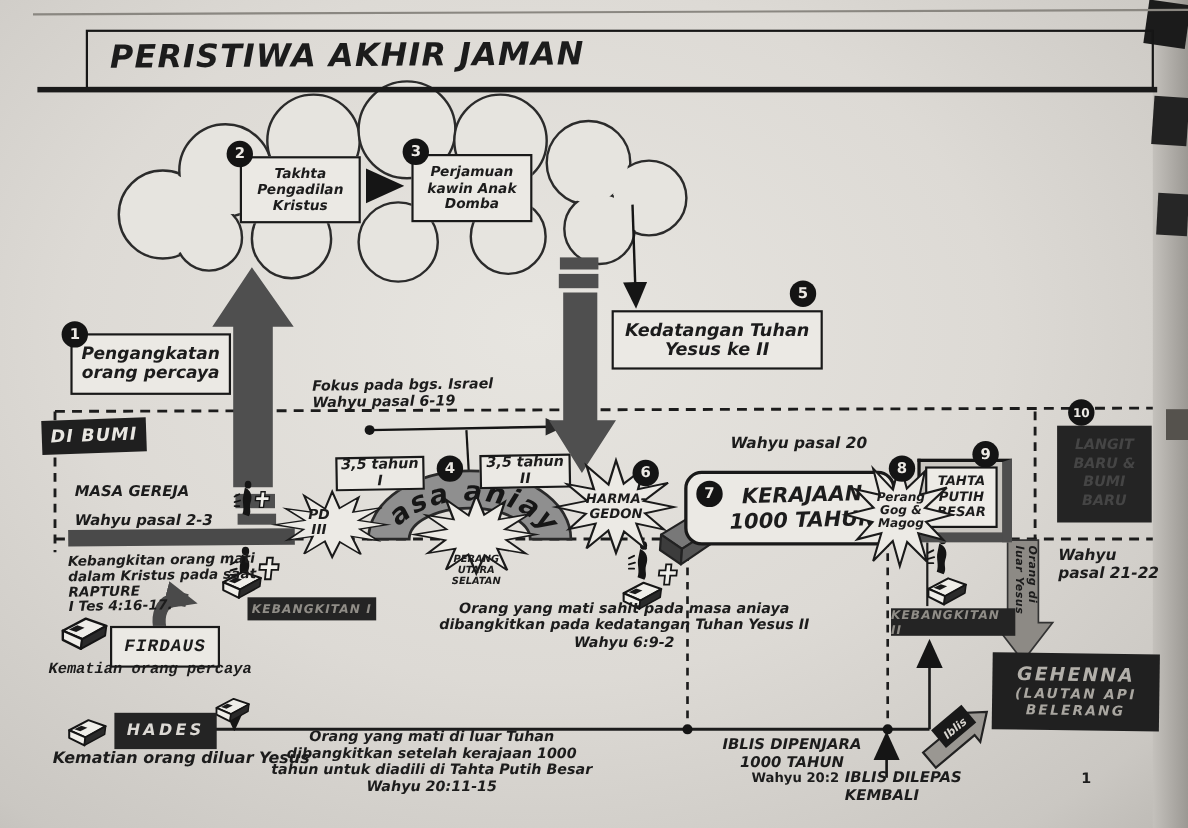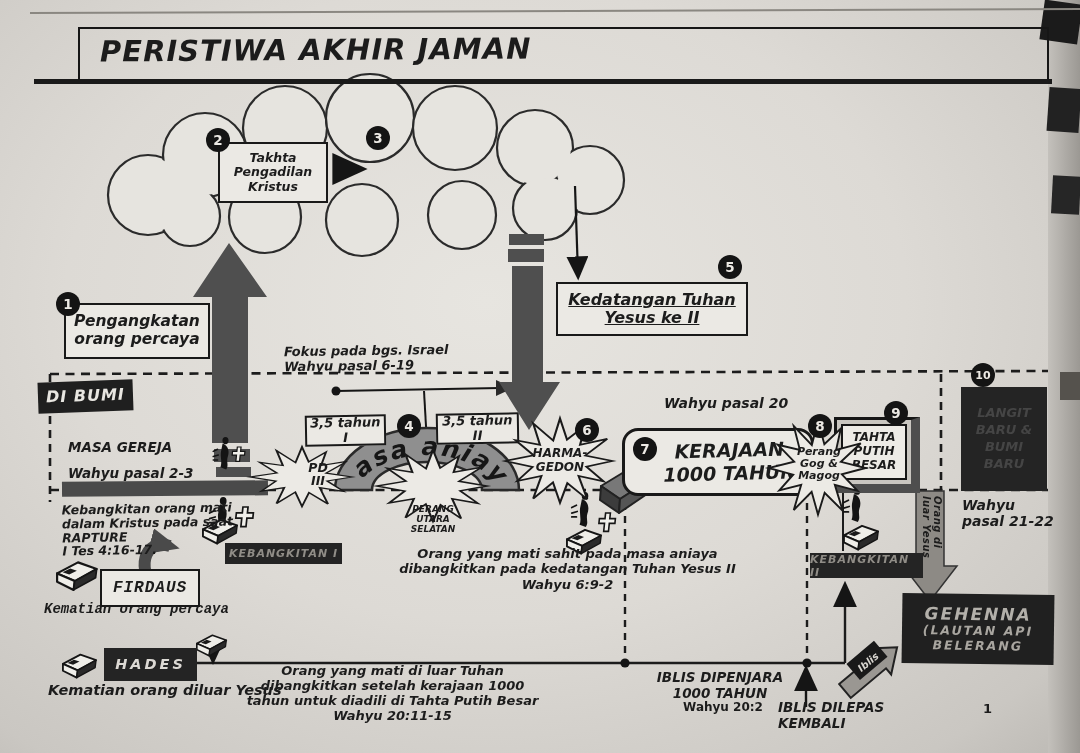--- a/index.html
+++ b/index.html
@@ -182,30 +182,35 @@
     <use href="#burst" transform="translate(560,461) scale(1.05,0.85)" fill="#eceae5" stroke="#1a1a1a" stroke-width="2" vector-effect="non-scaling-stroke"></use>
     <use href="#burst" transform="translate(818,468) scale(0.95,0.95)" fill="#eceae5" stroke="#1a1a1a" stroke-width="2" vector-effect="non-scaling-stroke"></use>
   </svg>
 
   <div class="whitebox" style="left:218px;top:142px;width:106px;height:57px;border-width:2px;">
     <span class="lbl ctr" style="position:static;font-size:12.5px;">Takhta
 Pengadilan
 Kristus</span>
   </div>
   <div class="numc" style="left:206px;top:128px;">2</div>
+  <div class="whitebox" style="left:374px;top:140px;width:106px;height:58px;border-width:2px;">
+    <span class="lbl ctr" style="position:static;font-size:12.5px;">Perjamuan
+kawin Anak
+Domba</span>
+  </div>
   <div class="numc" style="left:366px;top:126px;">3</div>
 
   <div class="whitebox" style="left:64px;top:303px;width:142px;height:52px;">
     <span class="lbl ctr" style="position:static;font-size:15.5px;">Pengangkatan
 orang percaya</span>
   </div>
   <div class="numc" style="left:56px;top:292px;">1</div>
 
   <div class="whitebox" style="left:556px;top:282px;width:188px;height:50px;">
-    <span class="lbl ctr" style="position:static;font-size:16px;text-decoration:underline;">Kedatangan  Tuhan
+    <span class="lbl ctr" style="position:static;font-size:16px;">Kedatangan  Tuhan
 Yesus ke II</span>
   </div>
   <div class="numc" style="left:718px;top:255px;">5</div>
 
   <div class="lbl" style="left:284px;top:344px;font-size:13px;transform:rotate(-0.8deg);">Fokus pada bgs. Israel
 Wahyu pasal 6-19</div>
 
   <div class="abs" style="left:38px;top:381px;width:95px;height:31px;background:#1f1f1f;transform:rotate(-2deg);z-index:2;display:flex;align-items:center;justify-content:center;">
     <span class="lbl" style="position:static;color:#e8e6e1;font-size:16px;letter-spacing:1px;">DI BUMI</span>
   </div>
@@ -213,21 +218,21 @@
   <div class="lbl" style="left:68px;top:466px;font-size:13.5px;">Wahyu pasal 2-3</div>
 
   <div class="whitebox" style="left:305px;top:415px;width:77px;height:27px;border-width:2px;transform:rotate(-1deg);">
     <span class="lbl" style="position:static;font-size:13px;">3,5 tahun I</span>
   </div>
   <div class="numc" style="left:397px;top:414px;">4</div>
   <div class="whitebox" style="left:436px;top:413px;width:79px;height:27px;border-width:2px;transform:rotate(-1deg);">
     <span class="lbl" style="position:static;font-size:13px;">3,5 tahun II</span>
   </div>
 
-  <div class="lbl ctr z4" style="left:288px;top:461px;width:60px;font-size:12.5px;line-height:1.05;">PD
+  <div class="lbl ctr z4" style="left:260px;top:461px;width:60px;font-size:12.5px;line-height:1.05;">PD
 III</div>
   <div class="lbl ctr z4" style="left:398px;top:504px;width:70px;font-size:9px;line-height:1.12;">PERANG
 UTARA
 SELATAN</div>
   <div class="lbl ctr z4" style="left:520px;top:447px;width:80px;font-size:12px;">HARMA-
 GEDON</div>
   <div class="numc" style="left:575px;top:418px;">6</div>
   <div class="lbl ctr z4" style="left:786px;top:446px;width:66px;font-size:11px;line-height:1.1;">Perang
 Gog &amp;
 Magog</div>
@@ -242,21 +247,21 @@
 
   <div class="abs" style="left:834px;top:417px;width:86px;height:76px;border:3px solid #161616;border-right:9px solid #4e4e4e;border-bottom:9px solid #4e4e4e;background:#c9c6c0;box-sizing:border-box;z-index:2;">
     <div class="abs" style="left:4px;top:4px;right:4px;bottom:4px;border:2.5px solid #161616;background:#edebe6;display:flex;align-items:center;justify-content:center;">
       <span class="lbl ctr" style="position:static;font-size:12px;">TAHTA
 PUTIH
 BESAR</span>
     </div>
   </div>
   <div class="numc" style="left:884px;top:401px;">9</div>
 
-  <div class="abs" style="left:961px;top:387px;width:86px;height:104px;background:#242424;z-index:2;display:flex;align-items:center;justify-content:center;">
+  <div class="abs" style="left:961px;top:387px;width:86px;height:88px;background:#242424;z-index:2;display:flex;align-items:center;justify-content:center;">
     <span class="lbl ctr" style="position:static;color:#454545;font-size:13px;line-height:1.3;">LANGIT
 BARU &amp;
 BUMI
 BARU</span>
   </div>
   <div class="numc" style="left:971px;top:363px;font-size:11px;">10</div>
   <div class="lbl" style="left:962px;top:497px;font-size:14px;">Wahyu
 pasal 21-22</div>
 
   <div class="lbl" style="left:62px;top:502px;font-size:12.5px;line-height:1.1;transform:rotate(-1deg);">Kebangkitan orang mati
@@ -294,18 +299,18 @@
     <span class="lbl" style="position:static;color:#a9a6a0;font-size:12.5px;letter-spacing:2px;">(LAUTAN API</span>
     <span class="lbl" style="position:static;color:#a9a6a0;font-size:12.5px;letter-spacing:2px;">BELERANG</span>
   </div>
   <div class="abs" style="left:849px;top:650px;background:#191919;padding:1px 6px;transform:rotate(-40deg);z-index:3;">
     <span class="lbl" style="position:static;color:#d8d5cf;font-size:10px;">Iblis</span>
   </div>
 
   <div class="lbl ctr" style="left:645px;top:670px;width:150px;font-size:13.5px;">IBLIS DIPENJARA
 1000 TAHUN</div>
   <div class="lbl ctr" style="left:668px;top:701px;width:110px;font-size:12px;font-style:normal;">Wahyu 20:2</div>
-  <div class="lbl" style="left:768px;top:700px;font-size:13.5px;margin-left:10px;">IBLIS DILEPAS
+  <div class="lbl" style="left:768px;top:700px;font-size:13.5px;">IBLIS DILEPAS
 KEMBALI</div>
 
   <div class="lbl" style="left:983px;top:702px;font-size:13px;font-style:normal;">1</div>
 
 </div>
 
 </body></html>

